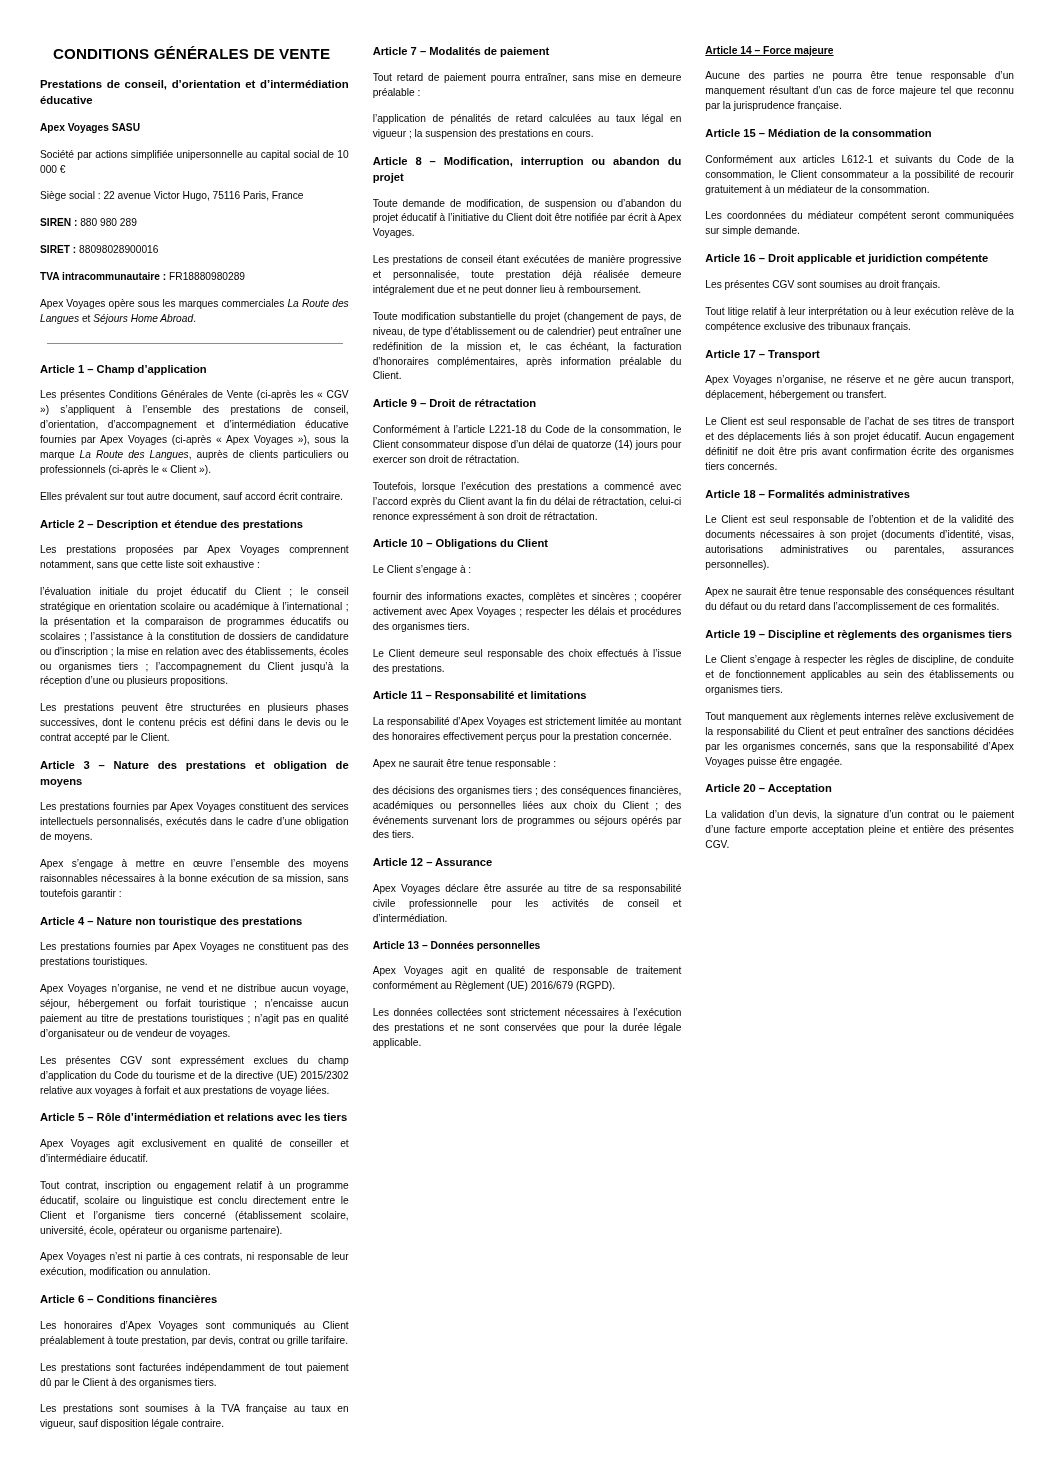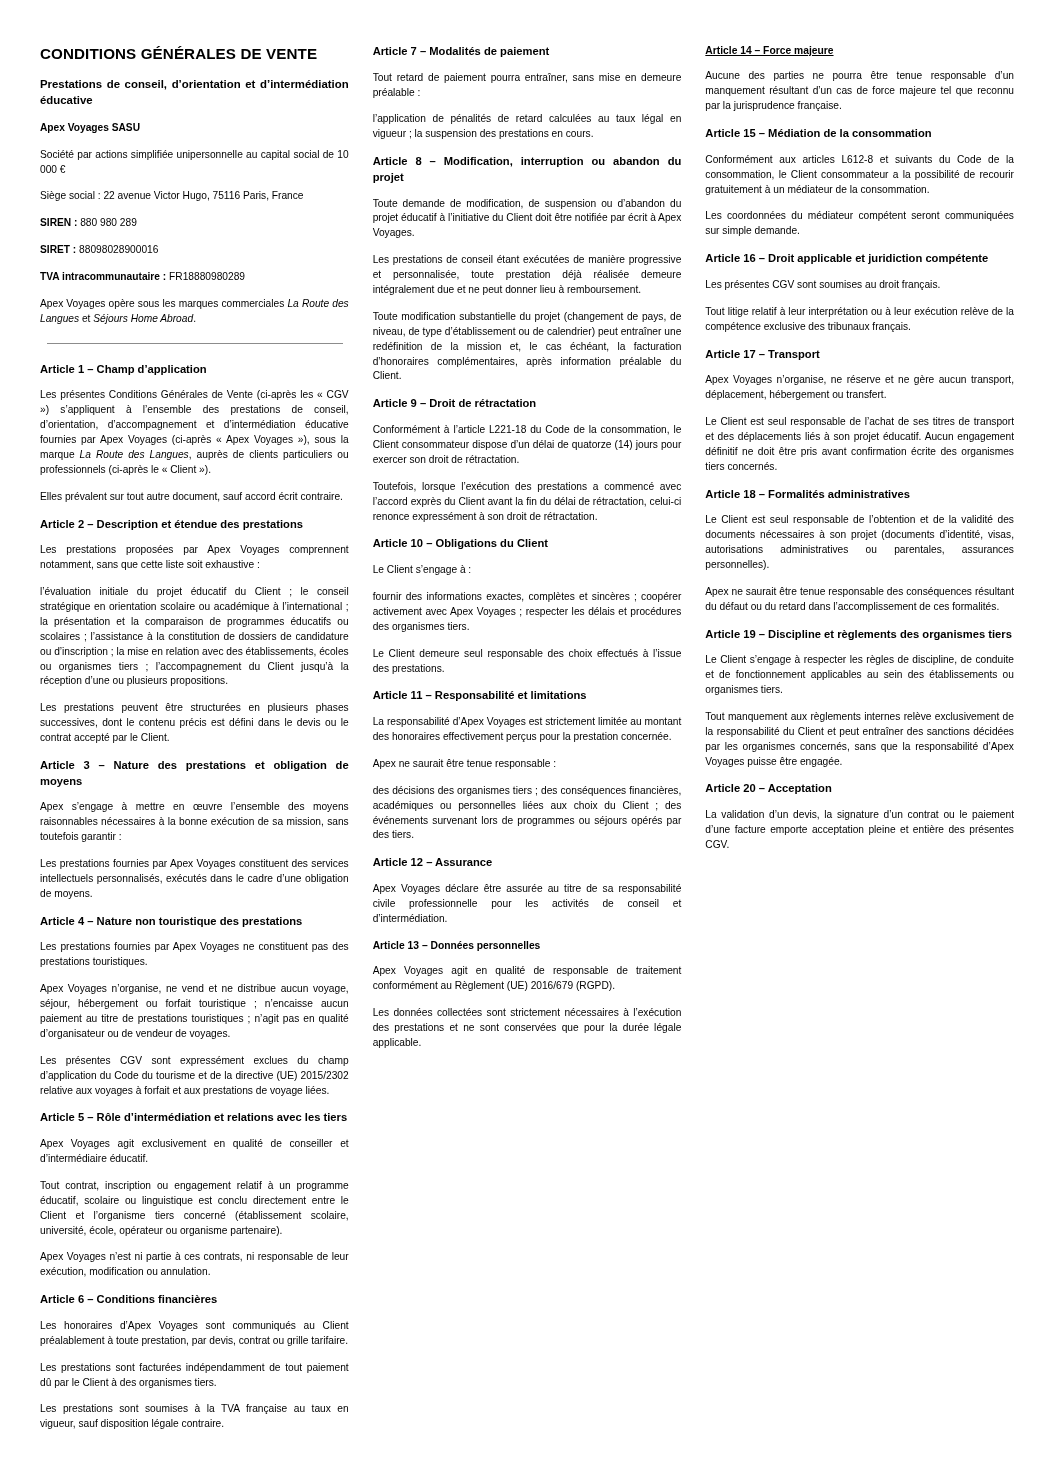--- a/index.html
+++ b/index.html
@@ -27,21 +27,21 @@
   .columns {
     column-count: 3;
     column-gap: 24px;
     column-fill: auto;
     height: 1400px;
   }
   .doc-title {
     font-size: 15.2px;
     font-weight: bold;
     letter-spacing: 0.1px;
-    margin: 0 0 13px 0;
+    margin: 0 0 13px 13px;
     line-height: 1.25;
   }
   .subtitle {
     font-size: 11.4px;
     font-weight: bold;
     text-align: justify;
     text-align-last: left;
     margin: 0 0 13px 0;
     line-height: 1.42;
   }
@@ -103,22 +103,22 @@
       <h2 class="art">Article 1 – Champ d’application</h2>
       <p class="body"><span>Les présentes Conditions Générales de Vente (ci-après les « CGV ») s’appliquent à l’ensemble des prestations de conseil, d’orientation, d’accompagnement et d’intermédiation éducative fournies par Apex Voyages (ci-après « Apex Voyages »), sous la marque </span><span class="it">La Route des Langues</span><span>, auprès de clients particuliers ou professionnels (ci-après le « Client »).</span></p>
       <p class="body">Elles prévalent sur tout autre document, sauf accord écrit contraire.</p>
 
       <h2 class="art">Article 2 – Description et étendue des prestations</h2>
       <p class="body">Les prestations proposées par Apex Voyages comprennent notamment, sans que cette liste soit exhaustive :</p>
       <p class="body">l’évaluation initiale du projet éducatif du Client ; le conseil stratégique en orientation scolaire ou académique à l’international ; la présentation et la comparaison de programmes éducatifs ou scolaires ; l’assistance à la constitution de dossiers de candidature ou d’inscription ; la mise en relation avec des établissements, écoles ou organismes tiers ; l’accompagnement du Client jusqu’à la réception d’une ou plusieurs propositions.</p>
       <p class="body">Les prestations peuvent être structurées en plusieurs phases successives, dont le contenu précis est défini dans le devis ou le contrat accepté par le Client.</p>
 
       <h2 class="art">Article 3 – Nature des prestations et obligation de moyens</h2>
+      <p class="body">Les prestations fournies par Apex Voyages constituent des services intellectuels personnalisés, exécutés dans le cadre d’une obligation de moyens.</p>
       <p class="body">Apex s’engage à mettre en œuvre l’ensemble des moyens raisonnables nécessaires à la bonne exécution de sa mission, sans toutefois garantir :</p>
-      <p class="body">Les prestations fournies par Apex Voyages constituent des services intellectuels personnalisés, exécutés dans le cadre d’une obligation de moyens.</p>
 
       <h2 class="art">Article 4 – Nature non touristique des prestations</h2>
       <p class="body">Les prestations fournies par Apex Voyages ne constituent pas des prestations touristiques.</p>
       <p class="body">Apex Voyages n’organise, ne vend et ne distribue aucun voyage, séjour, hébergement ou forfait touristique ; n’encaisse aucun paiement au titre de prestations touristiques ; n’agit pas en qualité d’organisateur ou de vendeur de voyages.</p>
       <p class="body">Les présentes CGV sont expressément exclues du champ d’application du Code du tourisme et de la directive (UE) 2015/2302 relative aux voyages à forfait et aux prestations de voyage liées.</p>
 
       <h2 class="art">Article 5 – Rôle d’intermédiation et relations avec les tiers</h2>
       <p class="body">Apex Voyages agit exclusivement en qualité de conseiller et d’intermédiaire éducatif.</p>
       <p class="body">Tout contrat, inscription ou engagement relatif à un programme éducatif, scolaire ou linguistique est conclu directement entre le Client et l’organisme tiers concerné (établissement scolaire, université, école, opérateur ou organisme partenaire).</p>
 
@@ -156,21 +156,21 @@
       <p class="body">Apex Voyages déclare être assurée au titre de sa responsabilité civile professionnelle pour les activités de conseil et d’intermédiation.</p>
 
       <h2 class="art small">Article 13 – Données personnelles</h2>
       <p class="body">Apex Voyages agit en qualité de responsable de traitement conformément au Règlement (UE) 2016/679 (RGPD).</p>
       <p class="body">Les données collectées sont strictement nécessaires à l’exécution des prestations et ne sont conservées que pour la durée légale applicable.</p>
 
       <h2 class="art small col-break">Article 14 – Force majeure</h2>
       <p class="body">Aucune des parties ne pourra être tenue responsable d’un manquement résultant d’un cas de force majeure tel que reconnu par la jurisprudence française.</p>
 
       <h2 class="art">Article 15 – Médiation de la consommation</h2>
-      <p class="body">Conformément aux articles L612-8 et suivants du Code de la consommation, le Client consommateur a la possibilité de recourir gratuitement à un médiateur de la consommation.</p>
+      <p class="body">Conformément aux articles L612-1 et suivants du Code de la consommation, le Client consommateur a la possibilité de recourir gratuitement à un médiateur de la consommation.</p>
       <p class="body">Les coordonnées du médiateur compétent seront communiquées sur simple demande.</p>
 
       <h2 class="art">Article 16 – Droit applicable et juridiction compétente</h2>
       <p class="body">Les présentes CGV sont soumises au droit français.</p>
       <p class="body">Tout litige relatif à leur interprétation ou à leur exécution relève de la compétence exclusive des tribunaux français.</p>
 
       <h2 class="art">Article 17 – Transport</h2>
       <p class="body">Apex Voyages n’organise, ne réserve et ne gère aucun transport, déplacement, hébergement ou transfert.</p>
       <p class="body">Le Client est seul responsable de l’achat de ses titres de transport et des déplacements liés à son projet éducatif. Aucun engagement définitif ne doit être pris avant confirmation écrite des organismes tiers concernés.</p>
 

